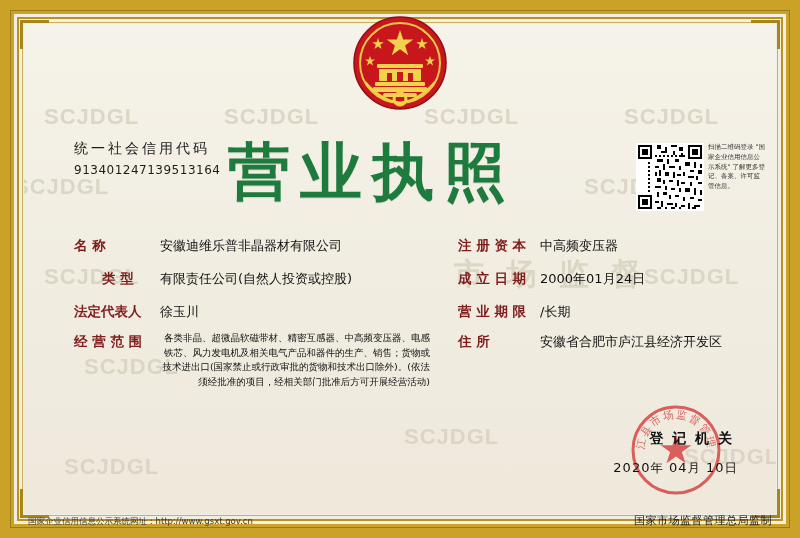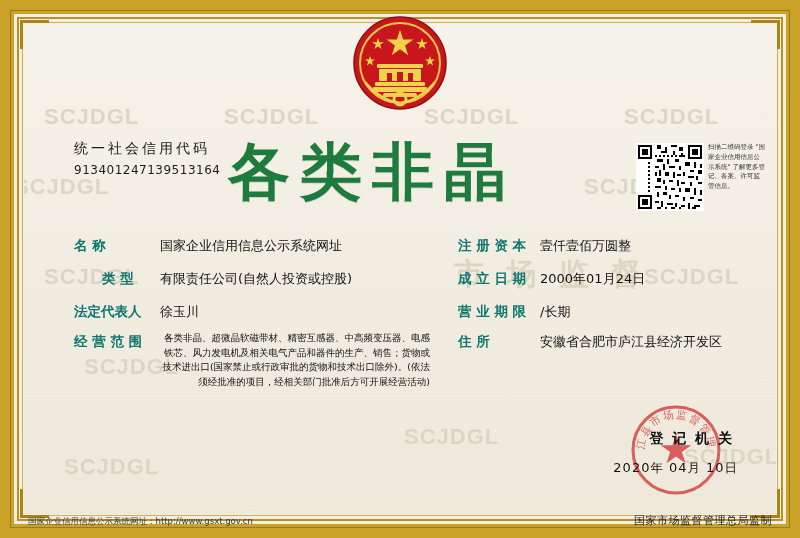--- a/index.html
+++ b/index.html
@@ -164,21 +164,21 @@
 
   
   .fields {
     position: absolute;
     left: 0; top: 0;
     width: 800px; height: 538px;
   }
   .flabel {
     position: absolute;
     font-size: 13.5px;
-    color: #0f766e;
+    color: #7f1d1d;
     font-weight: bold;
     white-space: nowrap;
     text-align: center;
   }
   .fvalue {
     position: absolute;
     font-size: 13px;
     color: #111;
     white-space: nowrap;
   }
@@ -313,21 +313,21 @@
 
       <g stroke="#f2d24b" stroke-width="2.4" fill="none">
         <path d="M20 74 C 30 86, 42 93, 55 95 C 68 93, 80 86, 90 74"></path>
       </g>
     </svg>
   </div>
 
   <div class="credit-code-label">统一社会信用代码</div>
   <div class="credit-code-value">913401247139513164</div>
 
-  <div class="main-title">各类非晶</div>
+  <div class="main-title">营业执照</div>
 
   <div class="qr-note">扫描二维码登录 "国家企业信用信息公示系统" 了解更多登记、备案、许可监管信息。</div>
   <div class="qr-img">
     <svg viewBox="0 0 33 33" width="68" height="68" shape-rendering="crispEdges" xmlns="http://www.w3.org/2000/svg">
       <rect width="33" height="33" fill="#ffffff"></rect>
       <g fill="#000000">
 
         <rect x="1" y="1" width="7" height="1"></rect>
           <rect x="1" y="7" width="7" height="1"></rect>
         <rect x="1" y="1" width="1" height="7"></rect>
@@ -423,33 +423,33 @@
           <rect x="17" y="31" width="2" height="1"></rect>
         <rect x="21" y="31" width="1" height="1"></rect>
           <rect x="27" y="31" width="2" height="1"></rect>
       </g>
     </svg>
   </div>
 
   <div class="fields">
 
     <div class="flabel" style="left:74px; top:237px; letter-spacing:0;">名    称</div>
-    <div class="fvalue" style="left:160px; top:237px;">国家企业信用信息公示系统网址</div>
+    <div class="fvalue" style="left:160px; top:237px;">安徽迪维乐普非晶器材有限公司</div>
 
     <div class="flabel" style="left:74px; top:270px; letter-spacing:0;padding-left:28px;">类    型</div>
     <div class="fvalue" style="left:160px; top:270px;">有限责任公司(自然人投资或控股)</div>
 
     <div class="flabel" style="left:74px; top:303px; letter-spacing:0;">法定代表人</div>
     <div class="fvalue" style="left:160px; top:303px;">徐玉川</div>
 
     <div class="flabel" style="left:74px; top:333px; letter-spacing:0;">经 营 范 围</div>
     <div class="fvalue small" style="left:160px; top:331px; width:270px;">各类非晶、超微晶软磁带材、精密互感器、中高频变压器、电感铁芯、风力发电机及相关电气产品和器件的生产、销售；货物或技术进出口(国家禁止或行政审批的货物和技术出口除外)。(依法须经批准的项目，经相关部门批准后方可开展经营活动)</div>
 
     <div class="flabel" style="left:458px; top:237px;">注 册 资 本</div>
-    <div class="fvalue" style="left:540px; top:237px;">壹仟壹佰万圆整</div>
+    <div class="fvalue" style="left:540px; top:237px;">中高频变压器</div>
 
     <div class="flabel" style="left:458px; top:270px;">成 立 日 期</div>
     <div class="fvalue" style="left:540px; top:270px;text-align:center;">2000年01月24日</div>
 
     <div class="flabel" style="left:458px; top:303px;">营 业 期 限</div>
     <div class="fvalue" style="left:540px; top:303px;">/长期</div>
 
     <div class="flabel" style="left:458px; top:333px;">住        所</div>
     <div class="fvalue" style="left:540px; top:333px;text-align:right;">安徽省合肥市庐江县经济开发区</div>
   </div>

